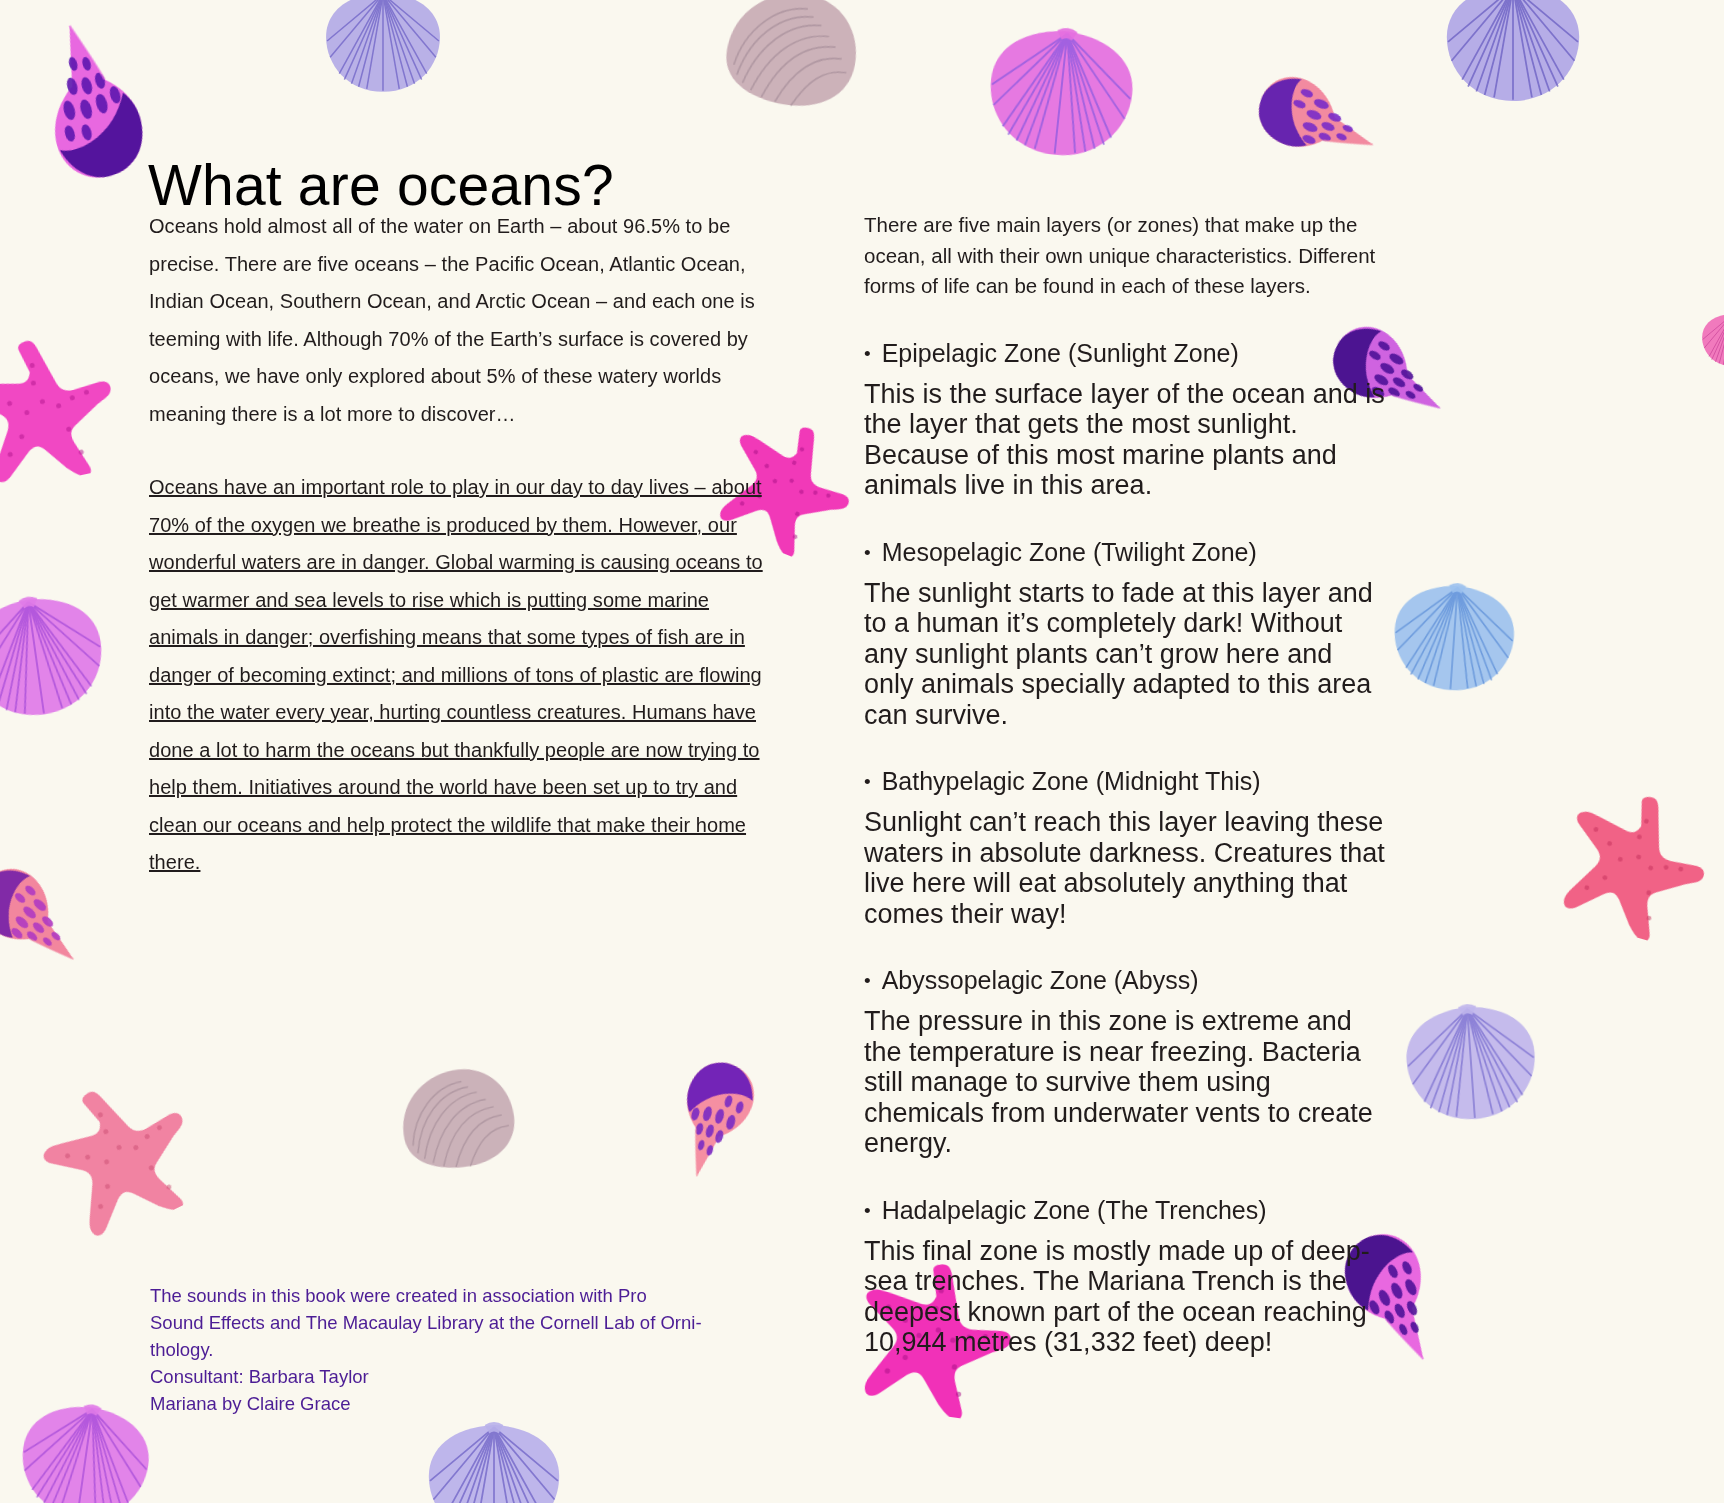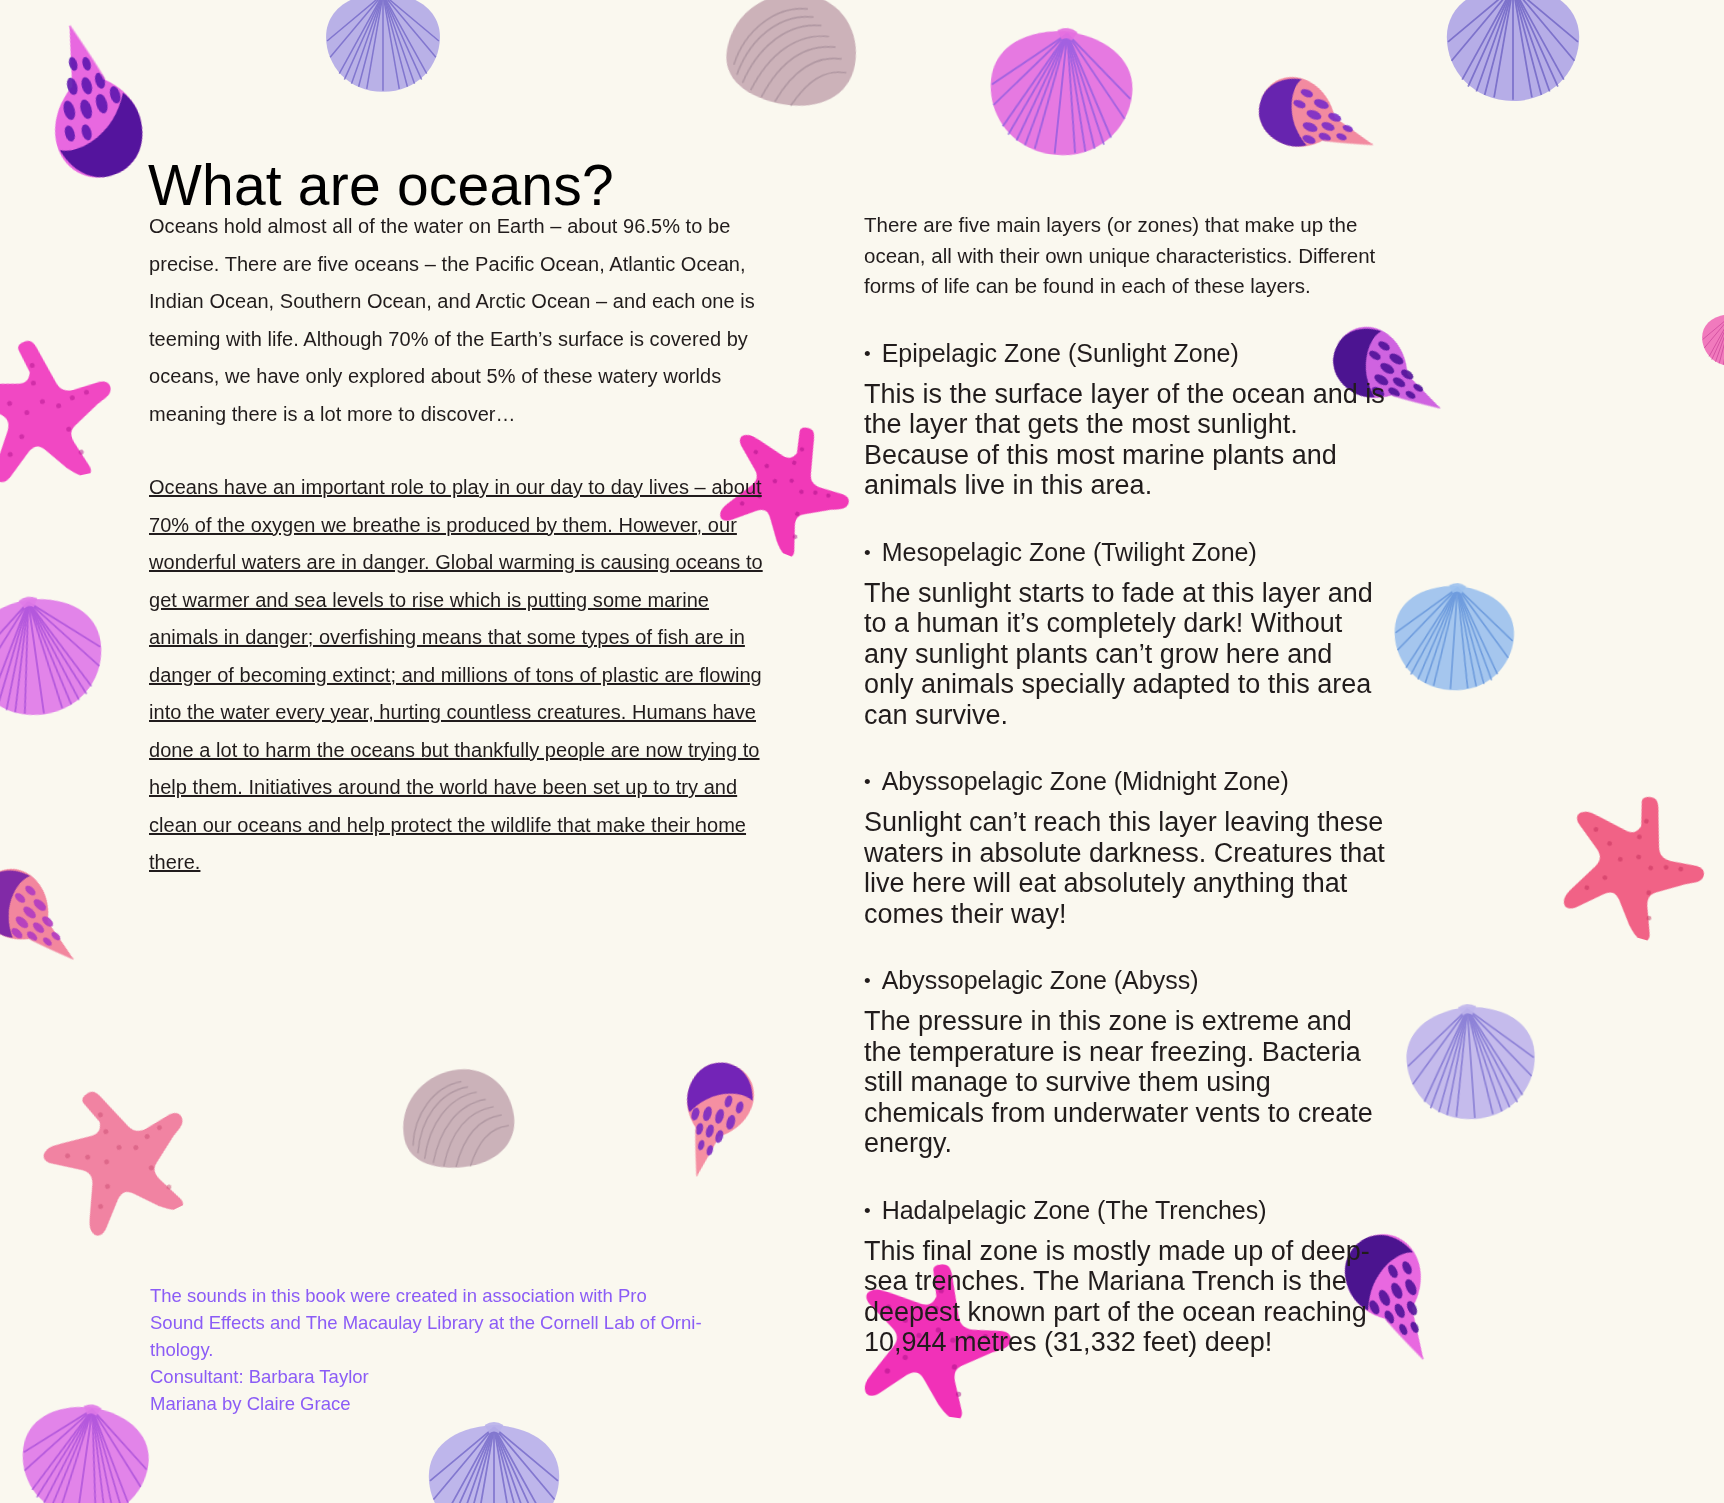--- a/index.html
+++ b/index.html
@@ -85,21 +85,21 @@
     color: #211c1c;
   }
 
   .credits {
     position: absolute;
     left: 150px;
     top: 1282px;
     width: 620px;
     font-size: 18.5px;
     line-height: 27px;
-    color: #8b5cf6;
+    color: #4c1d95;
   }
   .credits div { white-space: pre-wrap; }
 
   
 
   
   .shell-svg { display: block; }
 
   
   .soft { filter: blur(0.4px); }
@@ -343,21 +343,21 @@
         <div class="zone-head">
           <span class="bullet">•</span>
           <span>Mesopelagic Zone (Twilight Zone)</span>
         </div>
         <p class="zone-body">The sunlight starts to fade at this layer and to a human it’s completely dark! Without any sunlight plants can’t grow here and only animals specially adapted to this area can survive.</p>
       </div>
 
       <div class="zone">
         <div class="zone-head">
           <span class="bullet">•</span>
-          <span>Abyssopelagic Zone (Midnight Zone)</span>
+          <span>Bathypelagic Zone (Midnight This)</span>
         </div>
         <p class="zone-body">Sunlight can’t reach this layer leaving these waters in absolute darkness. Creatures that live here will eat absolutely anything that comes their way!</p>
       </div>
 
       <div class="zone">
         <div class="zone-head">
           <span class="bullet">•</span>
           <span>Abyssopelagic Zone (Abyss)</span>
         </div>
         <p class="zone-body">The pressure in this zone is extreme and the temperature is near freezing. Bacteria still manage to survive them using chemicals from underwater vents to create energy.</p>

